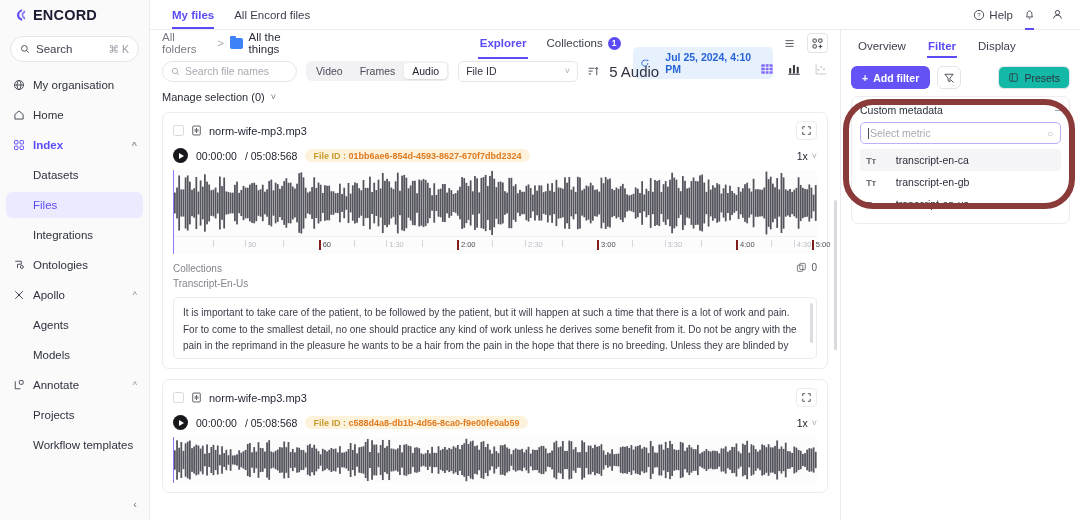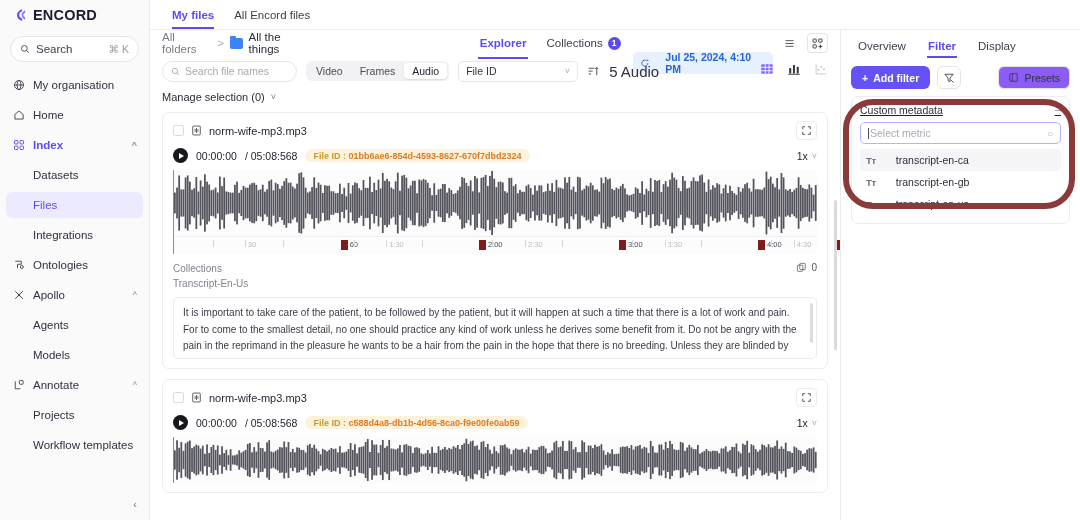--- a/index.html
+++ b/index.html
@@ -80,21 +80,21 @@
   .bctab { display:flex; align-items:center; padding: 0 6px; font-size: 11.5px; color: #3c3f4c; position: relative; cursor: pointer;}
   .bctab.on { color: #5b4bf5; font-weight: 700; }
   .bctab.on::after { content:""; position:absolute; left:4px; right:4px; bottom:-3px; height:2px; background:#5b4bf5; }
   .badge-count {
     margin-left: 5px; background:#5b4bf5; color:#fff; font-size:8.5px; font-weight:700;
     min-width: 13px; height: 13px; border-radius: 7px; display:inline-flex; align-items:center; justify-content:center; padding: 0 3px;
   }
   .bc-right { margin-left: auto; display: flex; align-items: center; gap: 6px; }
   .datechip {
     display:flex; align-items:center; gap:16px; background:#e7f1fe; color:#2563d6;
-    border-radius: 5px; height: 22px; padding: 0 7px; font-size: 10.5px; font-weight: 600; cursor: pointer; margin-top: 40px;
+    border-radius: 5px; height: 32px; padding: 0 7px; font-size: 10.5px; font-weight: 600; cursor: pointer; margin-top: 40px;
   }
   .iconbtn-sm {
     width: 22px; height: 20px; border-radius: 4px; display:flex; align-items:center; justify-content:center; cursor:pointer;
   }
   .iconbtn-sm.boxed { border: 1px solid #e4e4e8; background: #fff; }
 
   .filterbar { height: 30px; display: flex; align-items: center; gap: 9px; padding: 0 12px; }
   .fsearch {
     width: 135px; height: 21px; border: 1px solid #e6e6ea; border-radius: 11px;
     display: flex; align-items: center; gap: 5px; padding: 0 8px; background: #fff;
@@ -137,21 +137,21 @@
   }
   .fileid .k { color: #c99a2e; font-weight: 600; }
   .fileid .v { color: #e07a1f; }
   .speed { margin-left:auto; display:flex; align-items:center; gap:4px; font-size:10.5px; color:#23252f; cursor:pointer;}
   .speed .chev { color:#a6a6b0; font-size:9px; }
 
   .wave-wrap { margin-top: 7px; background:#fcfcfd; border-left: 1.5px solid #8b7bf7; position: relative; }
   .wave { display:block; width: 100%; }
   .ruler { height: 18px; position: relative; background:#fcfcfd; border-top: 1px solid #f0f0f2; }
   .tick { position:absolute; top: 3px; font-size: 7.5px; }
-  .tick.major { color:#4b4e59; border-left: 7px solid #7f1d1d; padding-left: 2px; height: 10px; margin-left: 22px; }
+  .tick.major { color:#4b4e59; border-left: 2px solid #7f1d1d; padding-left: 2px; height: 10px; }
   .tick.minor { color:#bcbcc4; border-left: 1px solid #d6d6dc; padding-left: 2px; height: 7px; }
   .tick.nolabel { color: transparent; }
 
   .meta-row { display:flex; align-items:flex-start; margin-top: 8px; }
   .meta-labels { font-size: 10px; color: #82828d; line-height: 1.45; }
   .coll-count { margin-left:auto; display:flex; align-items:center; gap:4px; font-size:10px; color:#55555f; }
   .transcript {
     margin-top: 6px; border: 1px solid #ececef; border-radius: 5px; padding: 7px 9px 0;
     height: 62px; overflow: hidden; position: relative; background:#fff;
   }
@@ -172,28 +172,28 @@
   .rtab.on { color:#5b4bf5; font-weight:600; }
   .rtab.on::after { content:""; position:absolute; left:8px; right:8px; bottom:4px; height:2px; background:#5b4bf5; }
   .rbtns { display:flex; align-items:center; gap:7px; padding: 4px 10px 0; }
   .addfilter {
     background:#6452f6; color:#fff; border:none; border-radius:6px; height:23px; padding: 0 11px;
     font-size: 10.5px; font-weight:600; display:flex; align-items:center; gap:5px; cursor:pointer;
     font-family: "Liberation Sans", sans-serif;
   }
   .ghostbtn { width: 24px; height:23px; border:1px solid #e4e4e8; border-radius:6px; background:#fff; display:flex; align-items:center; justify-content:center; cursor:pointer;}
   .presets {
-    margin-left:auto; height: 23px; border:1px solid #e4e4e8; border-radius:6px; background:#8b5cf6;
+    margin-left:auto; height: 23px; border:1px solid #e4e4e8; border-radius:6px; background:#14b8a6;
     display:flex; align-items:center; gap:5px; padding: 0 9px; font-size:10.5px; color:#2f323e; cursor:pointer;
   }
   .filtercard {
     margin: 7px 10px 0; border:1px solid #ededf0; border-radius:7px; background:#fff; padding: 7px 8px 8px;
     position: relative;
   }
-  .fc-head { display:flex; align-items:flex-end;text-decoration:underline; }
+  .fc-head { display:flex; align-items:flex-end; }
   .fc-title { font-size: 10.5px; color:#2b2e3a; }
   .fc-minus { margin-left:auto; color:#8b8b96; font-size:11px; line-height:1; cursor:pointer; }
   .metric-input {
     margin-top: 6px; height: 22px; border: 1.5px solid #b9b0fb; border-radius: 5px; background:#fff;
     display:flex; align-items:center; padding: 0 7px; position: relative;
   }
   .caret-bar { width:1px; height: 11px; background:#4a4d59; margin-right: 1px; }
   .metric-input .ph { font-size: 10.5px; color:#a9a9b3; }
   .metric-input .x { margin-left:auto; color:#b9b9c2; font-size:10px; }
   .optlist { margin-top: 5px; }
@@ -323,20 +323,41 @@
   </aside>
 
   <div class="main">
 
     <div class="topbar">
       <div class="toptab on">
         <span>My files</span>
       </div>
       <div class="toptab">
         <span>All Encord files</span>
+      </div>
+      <div class="top-right">
+        <div class="help">
+          <svg width="12" height="12" viewBox="0 0 16 16">
+              <circle cx="8" cy="8" r="6.2" fill="none" stroke="#3c3f4c" stroke-width="1.2"></circle>
+              <text x="8" y="11.3" font-size="8" text-anchor="middle" fill="#3c3f4c" font-family="Liberation Sans">?</text>
+            </svg>
+          <span>Help</span>
+        </div>
+        <div class="bell-wrap">
+          <svg width="13" height="13" viewBox="0 0 16 16">
+              <path d="M4.2 11 L11.8 11 C11 10.2 11 9.4 11 7.6 C11 5.2 9.7 3.7 8 3.7 C6.3 3.7 5 5.2 5 7.6 C5 9.4 5 10.2 4.2 11 Z" fill="none" stroke="#3c3f4c" stroke-width="1.1"></path>
+              <path d="M6.9 12.4 A1.3 1.3 0 0 0 9.1 12.4" fill="none" stroke="#3c3f4c" stroke-width="1.1"></path>
+            </svg>
+        </div>
+        <div class="iconbtn-sm">
+          <svg width="13" height="13" viewBox="0 0 16 16">
+              <circle cx="8" cy="5.6" r="2.6" fill="none" stroke="#3c3f4c" stroke-width="1.15"></circle>
+              <path d="M3.4 13 C3.4 10.2 5.4 9 8 9 C10.6 9 12.6 10.2 12.6 13" fill="none" stroke="#3c3f4c" stroke-width="1.15"></path>
+            </svg>
+        </div>
       </div>
     </div>
 
     <div class="content">
 
       <div class="filepanel">
 
         <div class="bcrow">
           <span class="bc-muted">All folders</span>
           <span class="bc-sep">&gt;</span>

